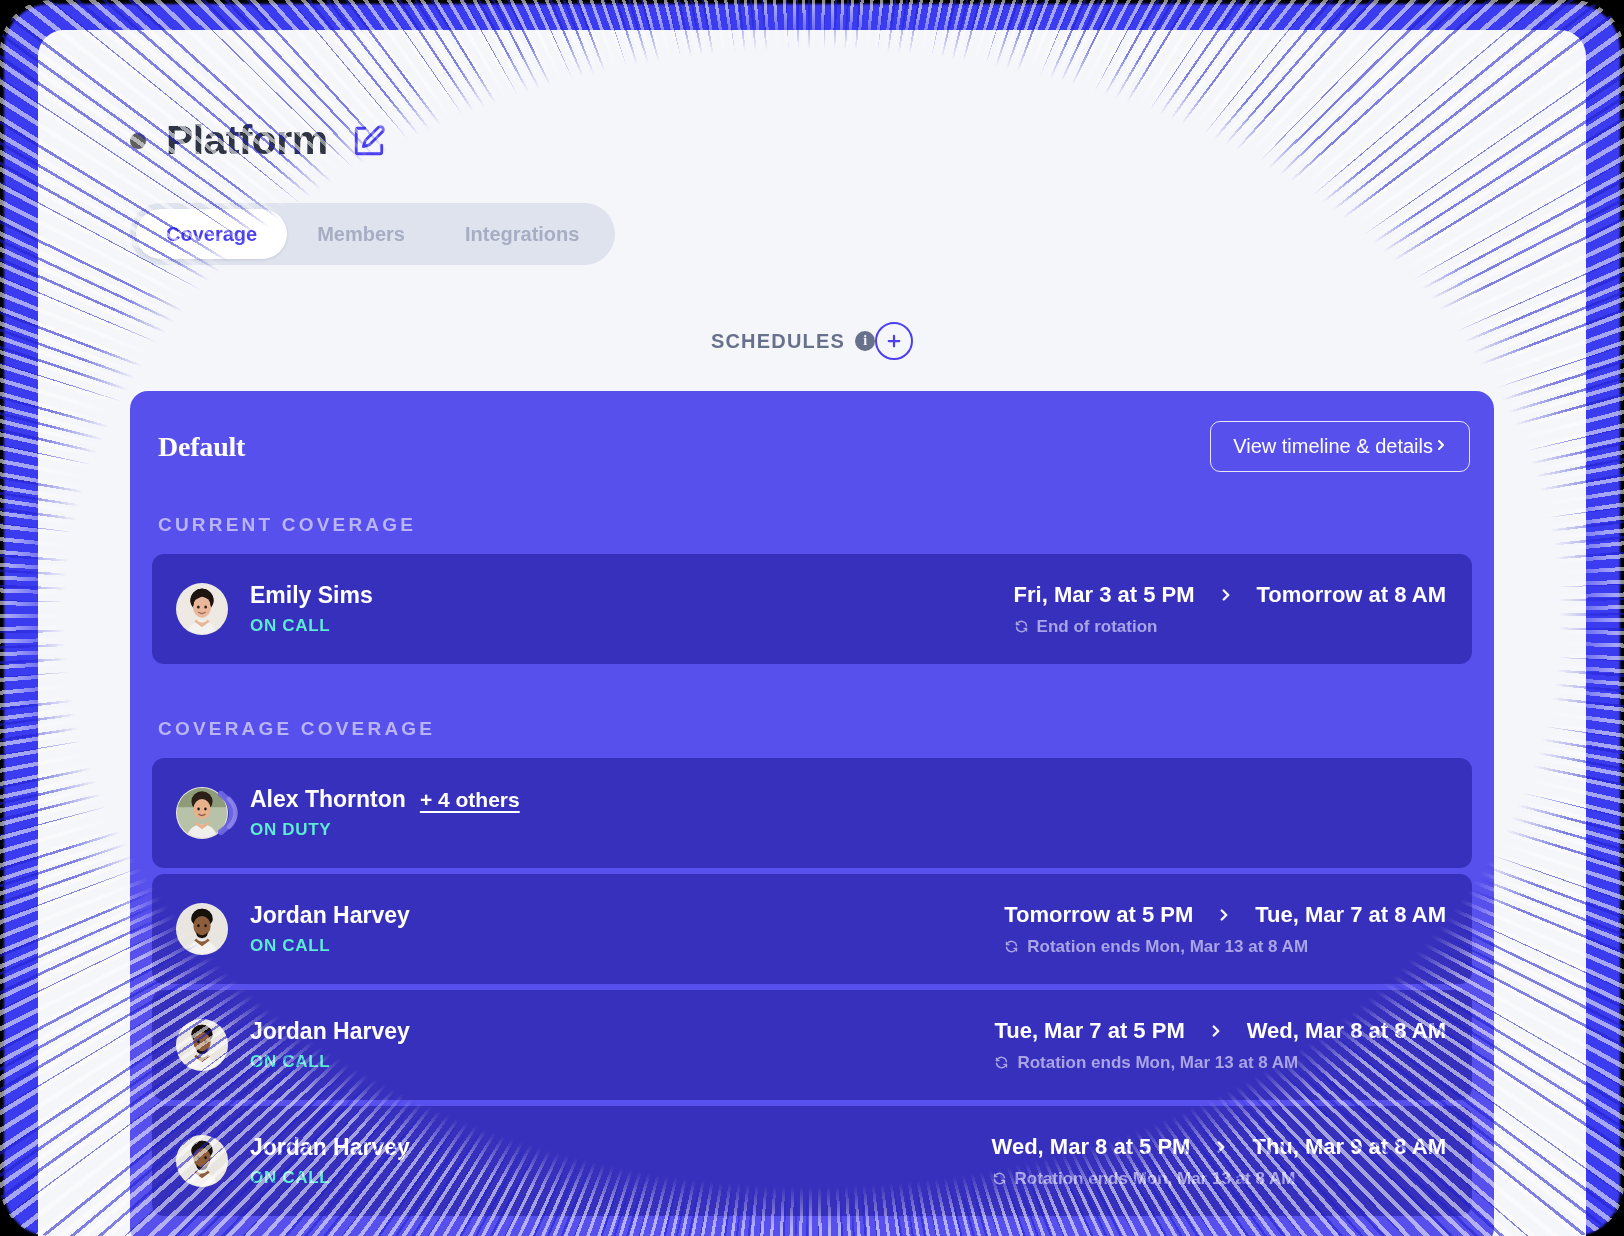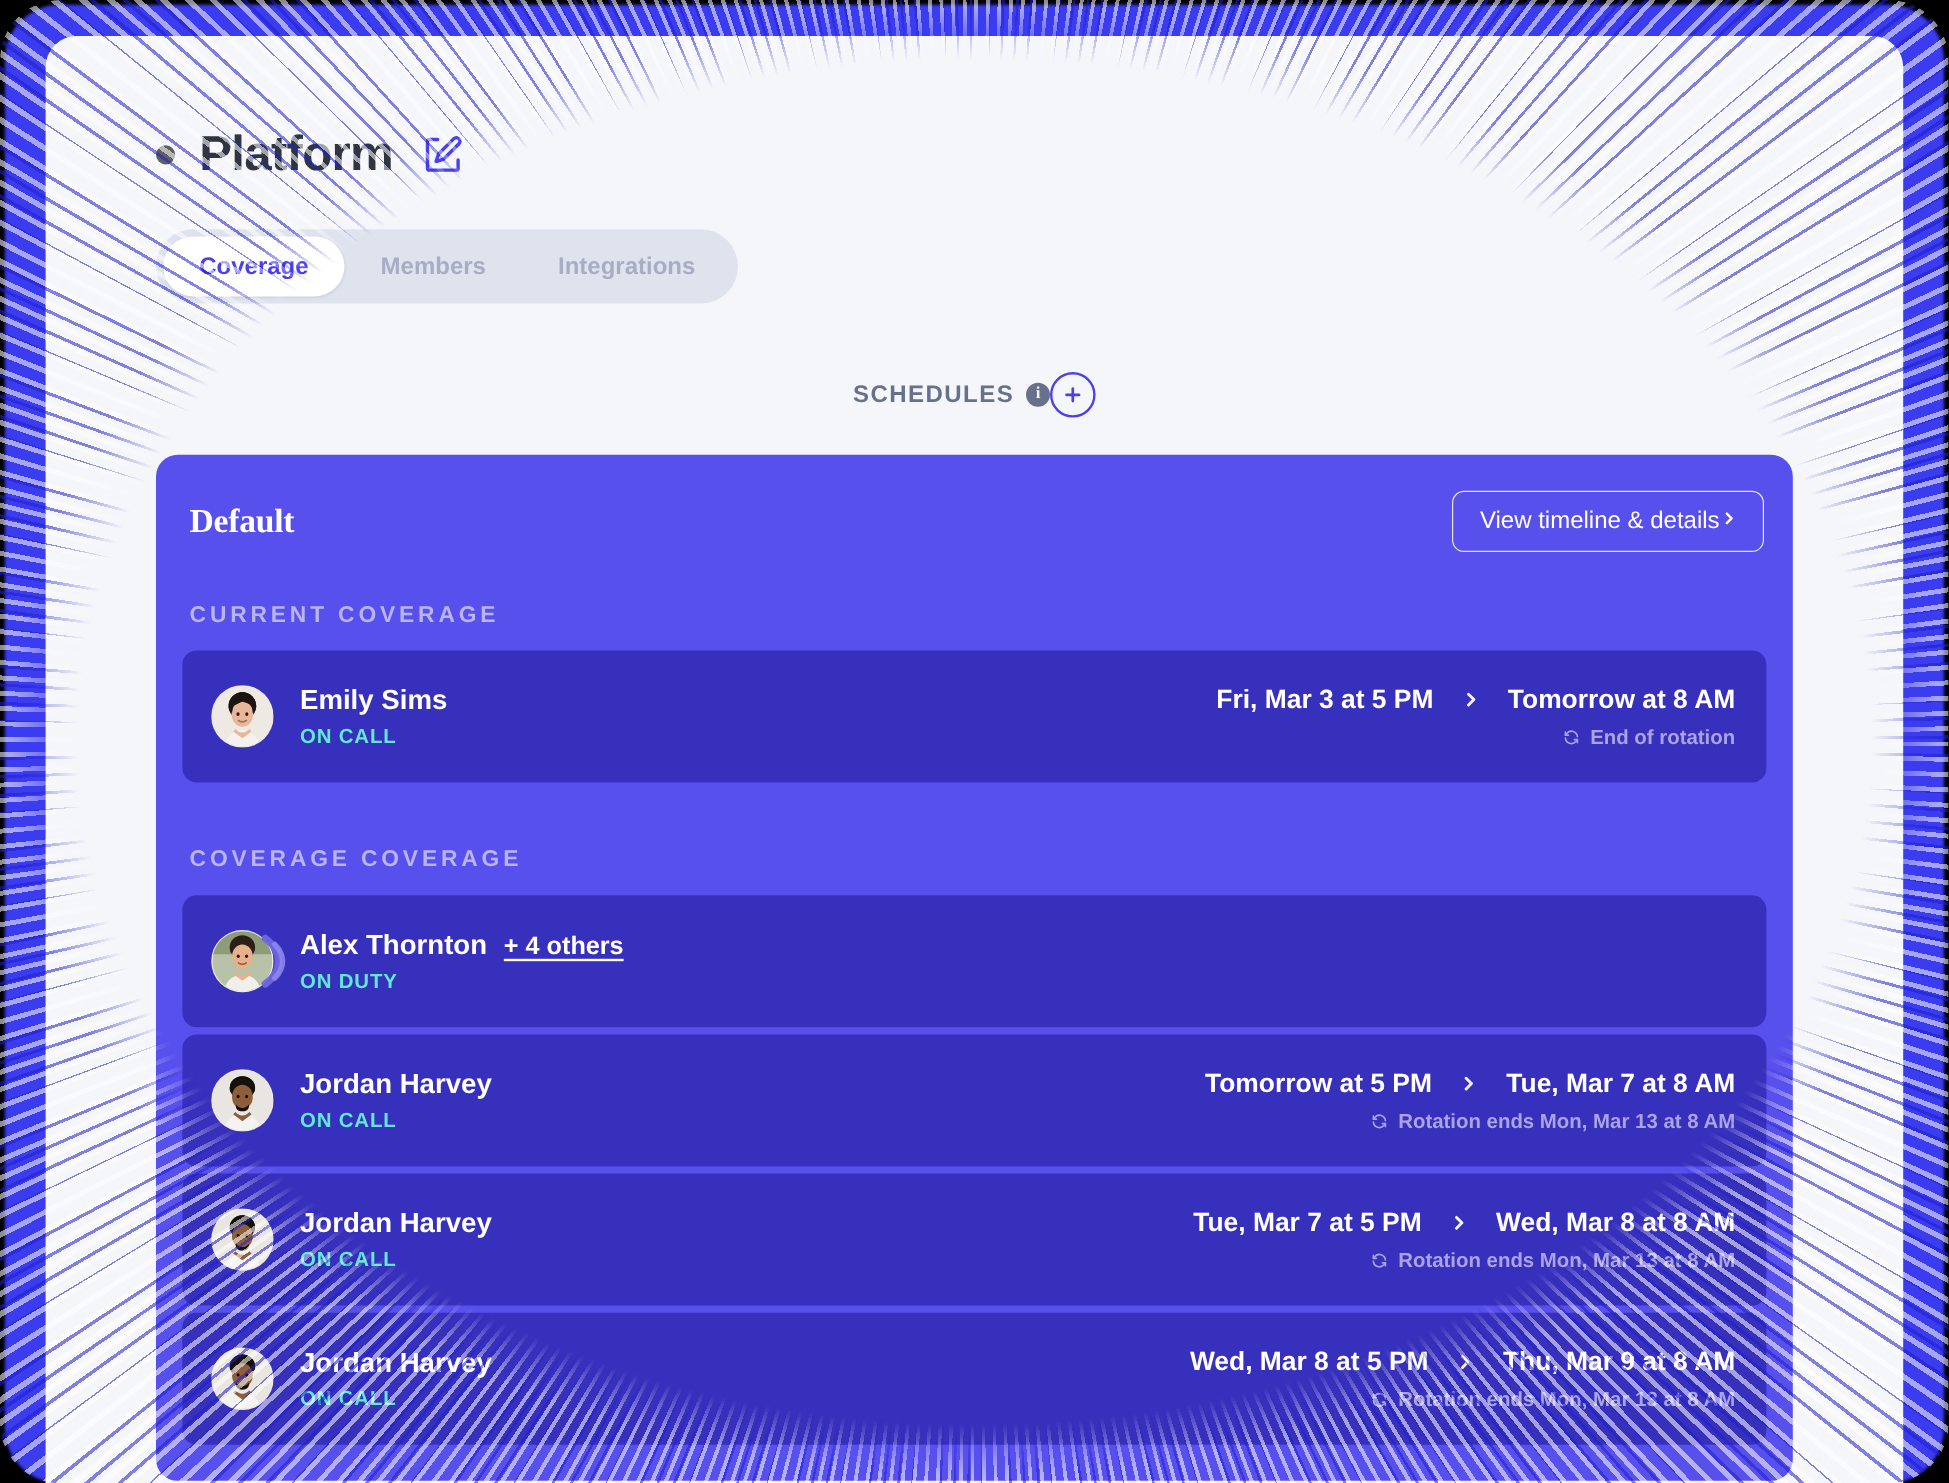--- a/index.html
+++ b/index.html
@@ -58,20 +58,21 @@
     left: 0; top: 0;
     width: 1548px;
   }
 
   
   .page-head {
     padding: 78px 0 0 92px;
     display: flex;
     align-items: center;
     gap: 18px;
+    margin-top: 12px;
   }
   .status-dot {
     width: 16px; height: 16px;
     border-radius: 50%;
     background: #5f5f5f;
     flex: none;
     margin-right: 2px;
   }
   .page-title {
     font-size: 41px;
@@ -289,21 +290,21 @@
   }
   .time-line .chev {
     display: inline-flex;
     align-items: center;
     opacity: .95;
   }
   .rotation-note {
     margin-top: 9px;
     display: flex;
     align-items: center;
-    justify-content: flex-end;
+    justify-content: flex-start;
     gap: 8px;
     font-size: 17px;
     font-weight: 600;
     color: #a9a4e6;
     white-space: nowrap;
   }
   .rotation-note svg { display: block; flex: none; }
 </style>
 </head>
 <body>

